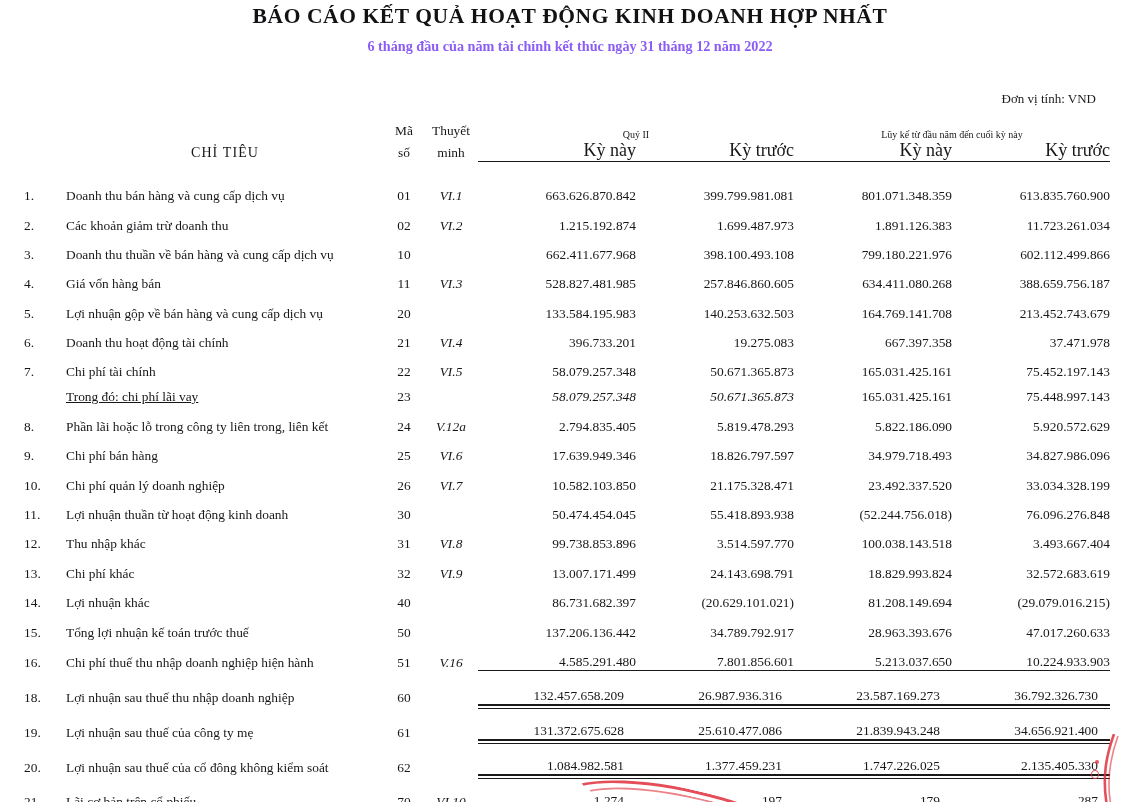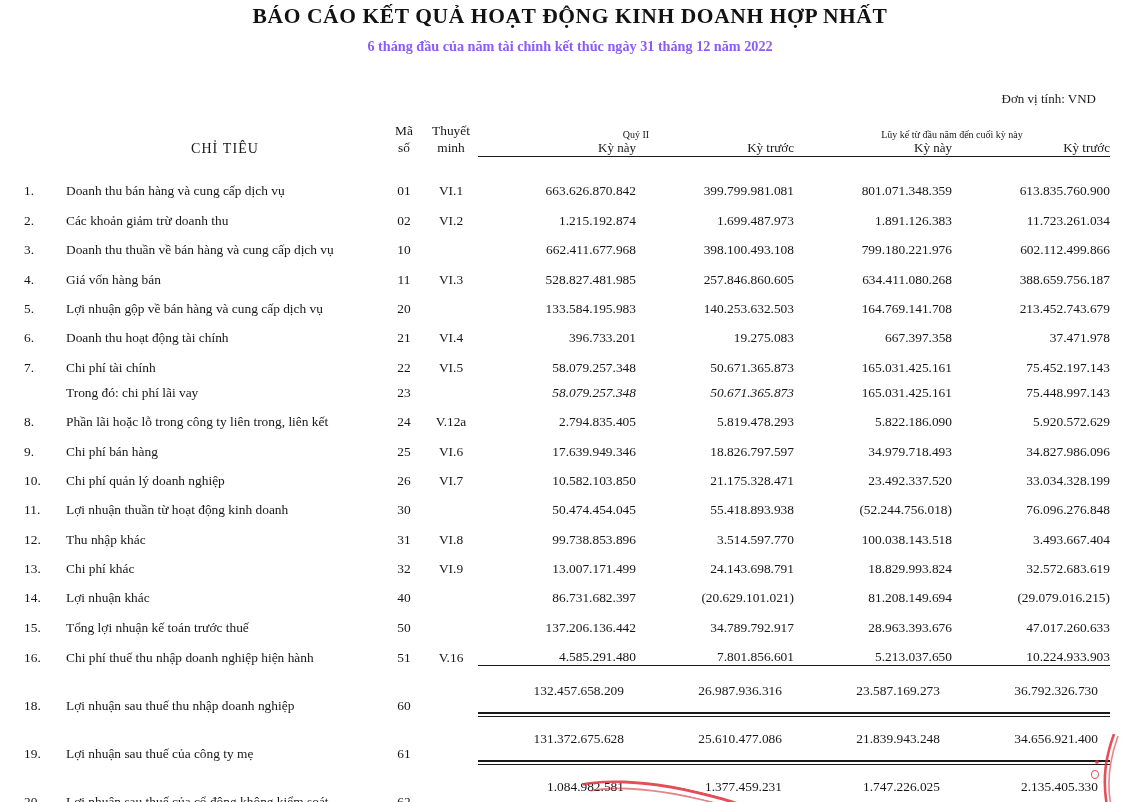--- a/index.html
+++ b/index.html
@@ -61,21 +61,21 @@
 
   
   .hdr-group{
     text-align:center;
     font-size:10px;
     padding-bottom:2px;
     white-space:nowrap;
   }
   .hdr-sub{
     text-align:right;
-    font-size:13px;
+    font-size:18px;
     padding-bottom:3px;
     padding-right:12px;
     border-bottom:1.4px solid #1a1a1a;
     white-space:nowrap;
   }
   .hdr-c{
     text-align:center;
     font-size:13.4px;
     padding-bottom:3px;
     white-space:nowrap;
@@ -99,45 +99,46 @@
     text-align:left;
     padding-left:6px;
     font-size:13.4px;
   }
   .label{
     text-align:left;
     font-size:13.4px;
     padding-right:4px;
     white-space:nowrap;
   }
-  .label.sub{padding-left:0;}
+  .label.sub{padding-left:0;text-decoration:underline;}
   .ma{
     text-align:center;
     font-size:13.4px;
     font-weight:bold;
   }
   .tm{
     text-align:center;
     font-size:13.4px;
     font-weight:bold;
+    font-style:italic;
   }
   .val{
     text-align:right;
     font-size:13.4px;
     padding-right:12px;
     white-space:nowrap;
   }
   .val.ital{font-style:italic;}
 
   
   .val.ruled{
     border-top:1.3px solid #1a1a1a;
     box-shadow:inset 0 -1px 0 #1a1a1a;
     padding-right:12px;
-    padding-bottom:14px;
+    padding-bottom:1px;
   }
   tr.ruled-row td.val.ruled{position:relative;}
   tr.ruled-row td.val.ruled::after{
     content:"";
     position:absolute;
     left:0;right:0;bottom:-4px;
     height:1.3px;
     background:#1a1a1a;
   }
   

